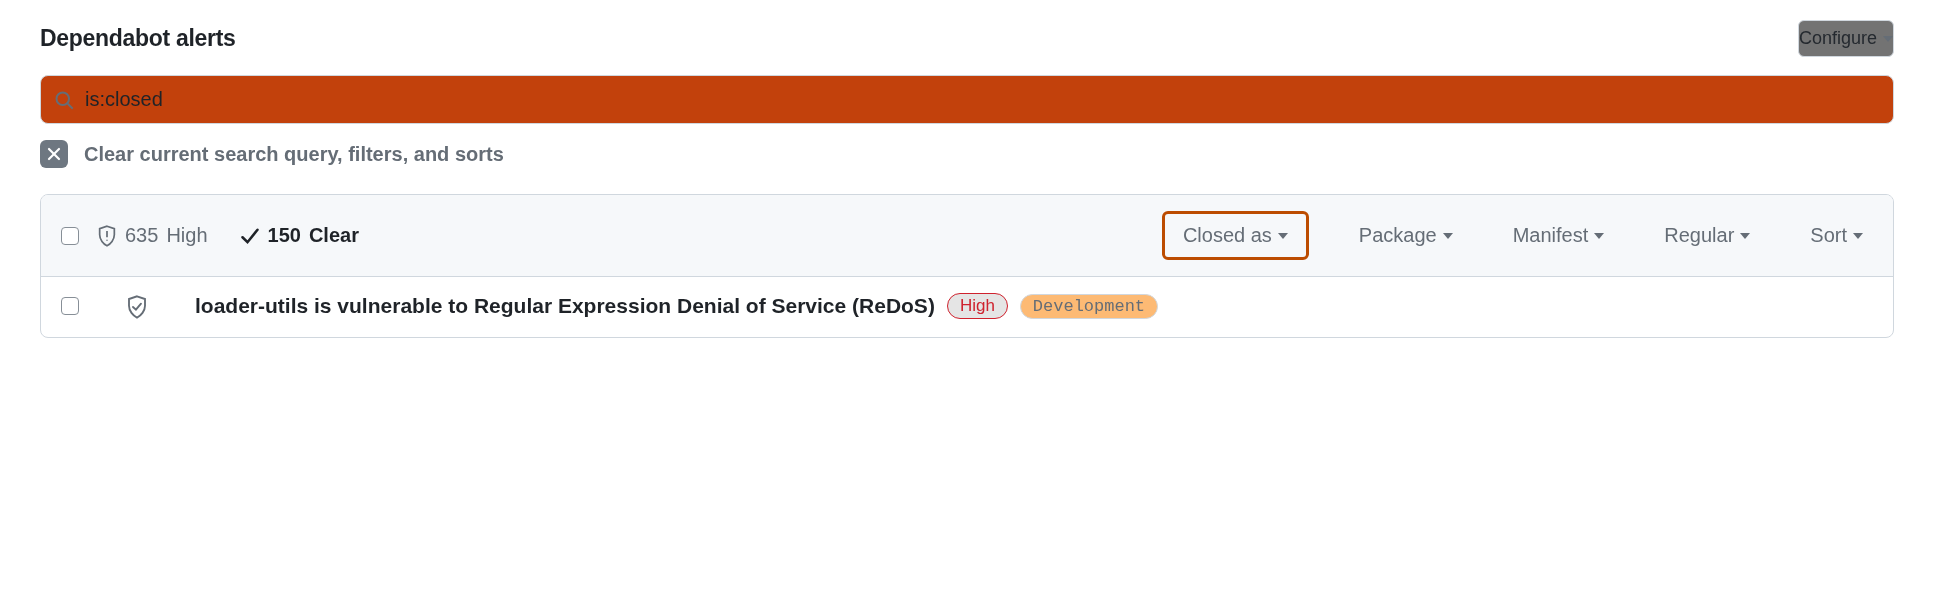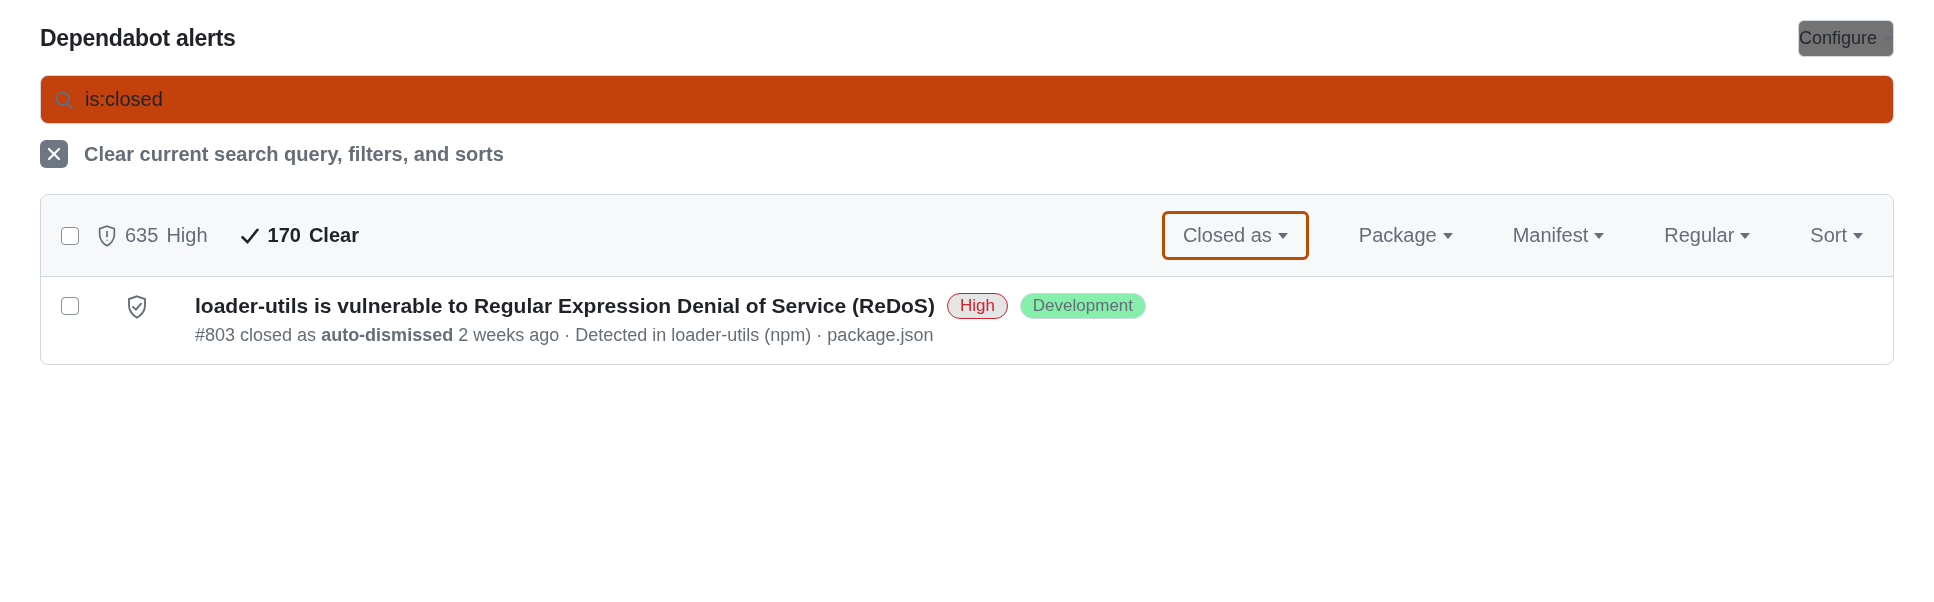--- a/index.html
+++ b/index.html
@@ -164,21 +164,22 @@
     font-weight: 500;
   }
   .label.high {
     color: #cf222e;
     border-color: #cf222e;
     background: #e5e5e5;
   }
   .label.dev {
     color: #656d76;
     border-color: #d0d7de;
-    background: #86efac;
+    background: #fdba74;
+    font-family: Liberation Mono, monospace;
   }
   .alert-meta {
     margin-top: 6px;
     font-size: 18px;
     color: #656d76;
   }
   .alert-meta .bold { font-weight: 600; color: #656d76; }
   .icon-svg { display: block; }
   .ml-8 { margin-left: 8px; }
   .mr-20 { margin-right: 20px; }
@@ -233,21 +234,21 @@
       <span>635</span>
       <span>High</span>
     </span>
 
     <span class="tab-link selected">
       <span>
         <svg class="icon-svg" width="20" height="20" viewBox="0 0 16 16" fill="none" stroke="#1f2328" stroke-width="2" stroke-linecap="round">
           <polyline points="2,9 6,13 14,3"></polyline>
         </svg>
       </span>
-      <span>170</span>
+      <span>150</span>
       <span>Clear</span>
     </span>
 
     <div class="filters">
       <span class="filter-item highlighted">
         <span>Closed as</span>
         <span>
             <svg class="icon-svg" width="10" height="6" viewBox="0 0 10 6">
               <path d="M0 0l5 6 5-6z" fill="#656d76"></path>
             </svg>
@@ -295,25 +296,15 @@
         <path d="M8 1 L14 3 V8 C14 12 11 15.5 8 17 C5 15.5 2 12 2 8 V3 Z"></path>
         <polyline points="5,9 7.2,11 11,6.5" stroke-linecap="round"></polyline>
       </svg>
     </span>
     <div class="alert-body">
       <div class="alert-title-line">
         <a class="alert-title">loader-utils is vulnerable to Regular Expression Denial of Service (ReDoS)</a>
         <span class="label high">High</span>
         <span class="label dev">Development</span>
       </div>
-      <div class="alert-meta">
-        <span>#803</span>
-        <span>closed as</span>
-        <span class="bold">auto-dismissed</span>
-        <span>2 weeks ago</span>
-        ·
-        <span>Detected in loader-utils (npm)</span>
-        ·
-        <span>package.json</span>
-      </div>
     </div>
   </div>
 </div>
 
 </body></html>

